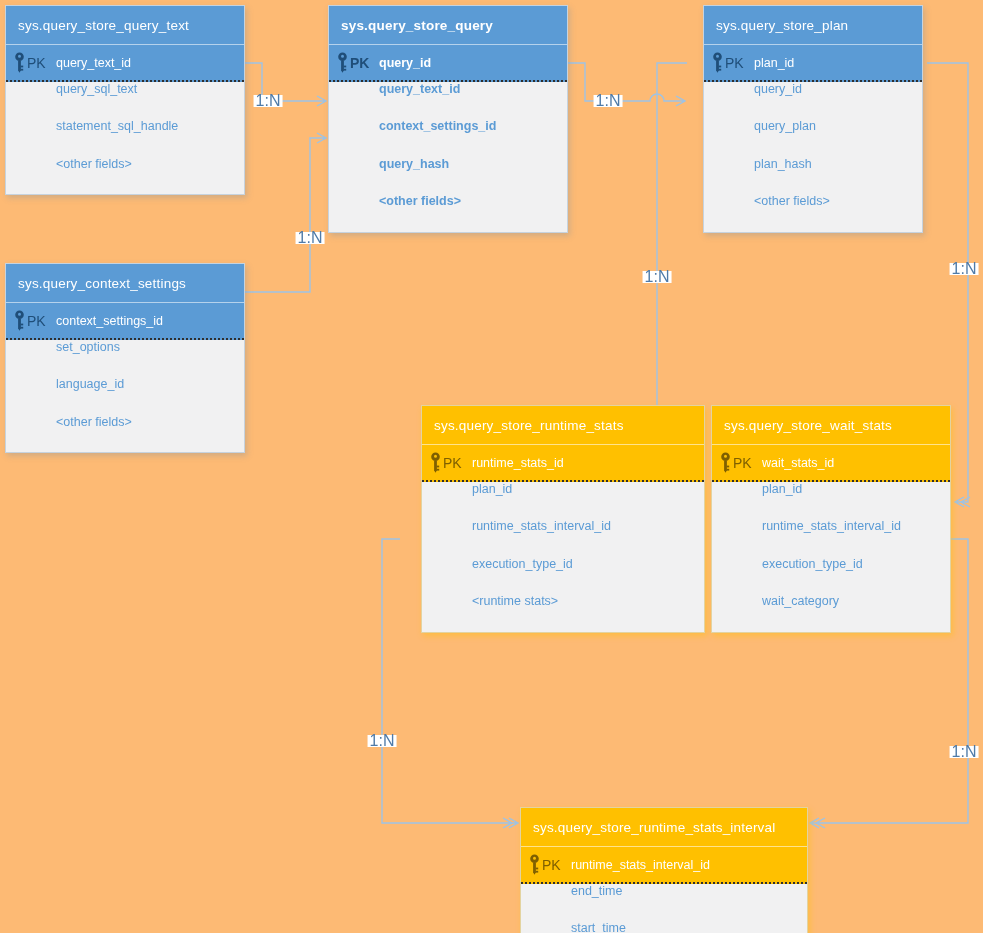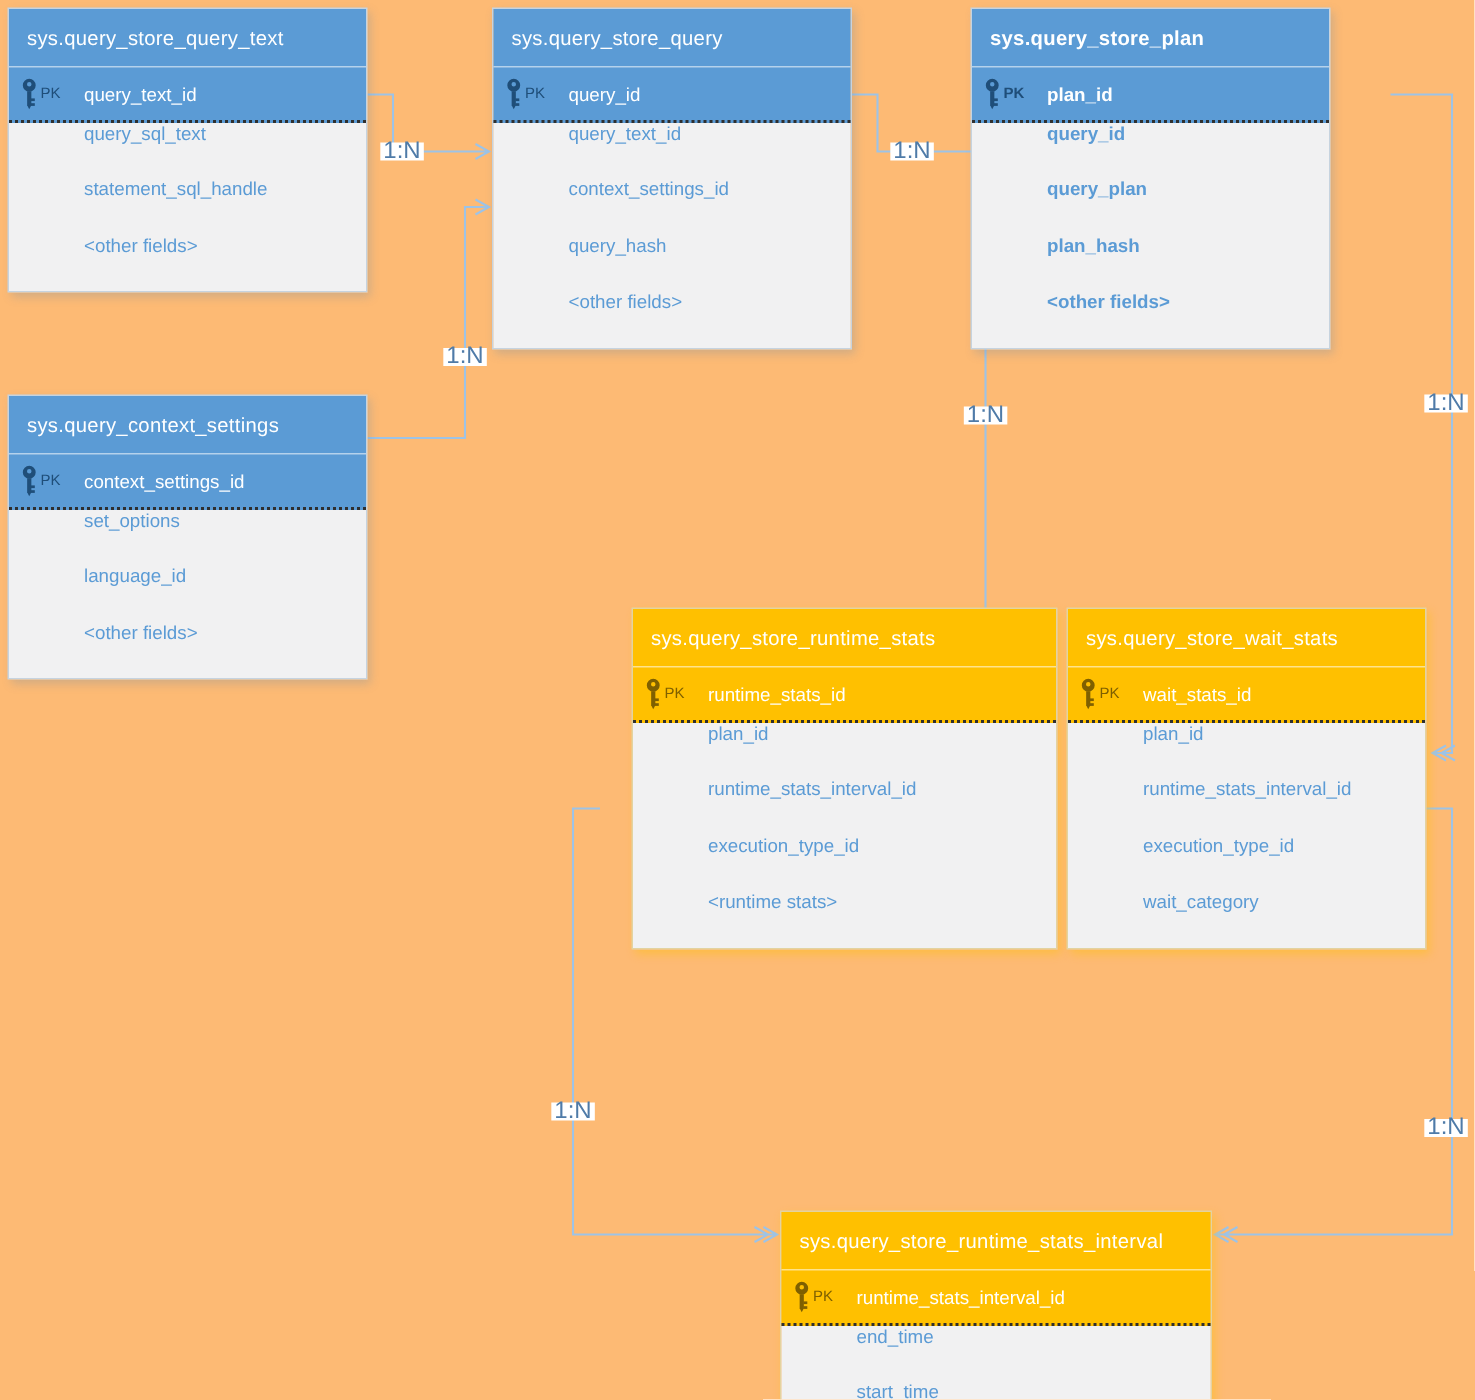--- a/index.html
+++ b/index.html
@@ -56,21 +56,21 @@
   }
   .theme-blue .key-icon, .theme-blue .pk-mark { color: var(--blue-dark, #1F4E79); }
   .theme-orange .key-icon, .theme-orange .pk-mark { color: var(--orange-dark, #7F6000); }
   .key-icon {
     margin-left: 7px;
     display: flex;
     align-items: center;
   }
   .key-icon svg { display: block; }
   .pk-mark {
-    font-size: 10px;
+    font-size: 14px;
     margin-left: 1px;
   }
   .pk-field {
     position: absolute;
     left: 50px;
     color: #ffffff;
     font-size: 12.5px;
     white-space: nowrap;
   }
   .t-body {
@@ -129,21 +129,21 @@
             <span>query_sql_text</span>
           </div>
           <div class="field-row">
             <span>statement_sql_handle</span>
           </div>
           <div class="field-row">
             <span>&lt;other fields&gt;</span>
           </div>
         </div>
   </div>
-      <div class="entity-table theme-blue" style="left: 328px; top: 5px; width: 240px;">
+      <div class="entity-table theme-blue" style="left: 328px; top: 5px; width: 240px; font-weight: bold;">
     <div class="t-title">sys.query_store_query</div>
     <div class="t-pk">
       <span class="key-icon">
         <svg width="13" height="22" viewBox="0 0 13 22" fill="currentColor">
           <path fill-rule="evenodd" d="M6.5 0.5 a4.3 4.3 0 1 0 0 8.6 a4.3 4.3 0 1 0 0 -8.6 M6.5 2.7 a1.5 1.5 0 1 1 0 3 a1.5 1.5 0 1 1 0 -3"></path>
           <path d="M5.1 8.8 h2.8 v9.4 l-1.4 2.6 l-1.4 -2.6 z"></path>
           <rect x="7.6" y="13.6" width="2.6" height="1.8"></rect>
           <rect x="7.6" y="16.8" width="2.6" height="1.8"></rect>
         </svg>
       </span>
@@ -158,21 +158,21 @@
             <span>context_settings_id</span>
           </div>
           <div class="field-row">
             <span>query_hash</span>
           </div>
           <div class="field-row">
             <span>&lt;other fields&gt;</span>
           </div>
         </div>
   </div>
-      <div class="entity-table theme-blue" style="left: 647px; top: 5px; width: 240px; font-weight: bold;">
+      <div class="entity-table theme-blue" style="left: 703px; top: 5px; width: 220px;">
     <div class="t-title">sys.query_store_plan</div>
     <div class="t-pk">
       <span class="key-icon">
         <svg width="13" height="22" viewBox="0 0 13 22" fill="currentColor">
           <path fill-rule="evenodd" d="M6.5 0.5 a4.3 4.3 0 1 0 0 8.6 a4.3 4.3 0 1 0 0 -8.6 M6.5 2.7 a1.5 1.5 0 1 1 0 3 a1.5 1.5 0 1 1 0 -3"></path>
           <path d="M5.1 8.8 h2.8 v9.4 l-1.4 2.6 l-1.4 -2.6 z"></path>
           <rect x="7.6" y="13.6" width="2.6" height="1.8"></rect>
           <rect x="7.6" y="16.8" width="2.6" height="1.8"></rect>
         </svg>
       </span>

